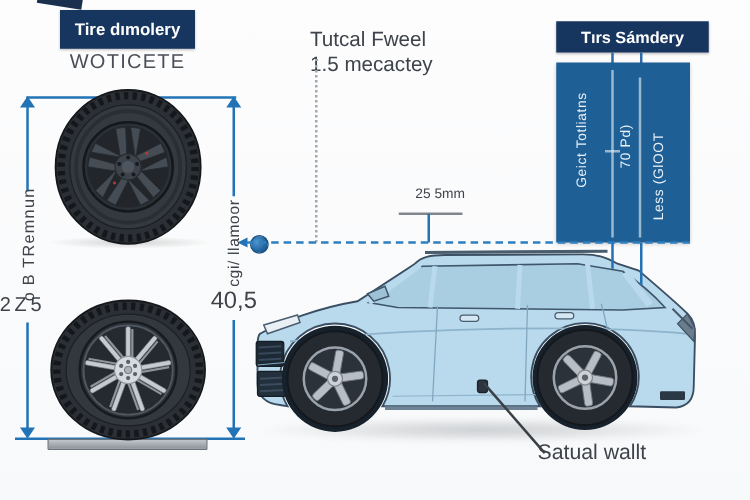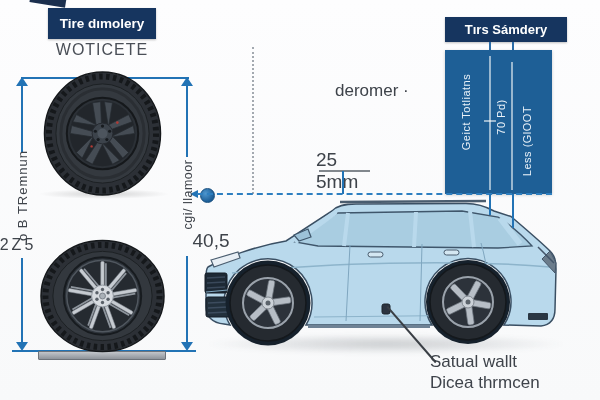--- a/index.html
+++ b/index.html
@@ -16,21 +16,21 @@
   #left-subheader{left:30px;top:41px;width:144px;text-align:center;font-size:16px;
     letter-spacing:1px;color:#4a4f57;font-weight:500;}
   #corner-sliver{left:30px;top:-5px;width:36px;height:10px;background:#1b2f4e;transform:rotate(9deg);}
   #right-header{left:445px;top:17px;width:122px;height:25px;font-size:13px;}
   
   #clearance-label{left:248px;top:22px;font-size:16.5px;line-height:20px;}
   #clearance-dotted{left:252px;top:47px;height:147px;width:0;border-left:2px dotted #a3a9b0;}
   
   #overhang-label{left:335px;top:80px;font-size:17px;line-height:21px;}
   
-  #gap-value{left:316px;top:149px;width:56px;text-align:left;font-size:19px;}
+  #gap-value{left:316px;top:149px;width:56px;text-align:right;font-size:11px;}
   #gap-underline{left:319px;top:170px;width:51px;height:1.5px;background:#81878d;}
   #gap-tick{left:342px;top:171px;width:2px;height:23px;background:#2273b5;}
   
   #panel{left:445px;top:50px;width:107px;height:144px;background:#1e5f96;box-shadow:0 1px 3px rgba(0,0,0,.2);}
   .panel-vline{position:absolute;width:2px;background:rgba(255,255,255,.55);}
   #panel-vline-1{left:44px;top:6px;height:134px;}
   #panel-vline-1-tick{position:absolute;left:39px;top:70px;width:12px;height:2px;background:rgba(255,255,255,.55);}
   #panel-vline-2{left:66px;top:12px;height:128px;}
   .panel-rot{position:absolute;color:#e9f1f8;font-size:11px;letter-spacing:.5px;text-align:center;
     transform:rotate(-90deg);white-space:nowrap;}
@@ -59,21 +59,21 @@
   .arrow-up{width:0;height:0;border-left:6px solid transparent;border-right:6px solid transparent;
     border-bottom:9px solid #2273b5;}
   .arrow-down{width:0;height:0;border-left:6px solid transparent;border-right:6px solid transparent;
     border-top:9px solid #2273b5;}
   #arr-ul{left:16px;top:77px;} #arr-ur{left:181px;top:77px;}
   #arr-dl{left:16px;top:342px;} #arr-dr{left:181px;top:342px;}
   .rot-label{position:absolute;transform:rotate(-90deg);text-align:center;white-space:nowrap;color:#3e434a;}
   #rot-outer{width:90px;height:14px;left:-23px;top:189px;font-size:13px;letter-spacing:1px;}
   #rot-inner{width:80px;height:13px;left:147px;top:188px;font-size:12.5px;letter-spacing:.5px;}
   #val-outer{left:-2px;top:236px;width:40px;text-align:center;font-size:16px;letter-spacing:3px;}
-  #val-inner{left:164px;top:230px;width:46px;text-align:center;font-size:19px;margin-left:24px;}
+  #val-inner{left:164px;top:230px;width:46px;text-align:center;font-size:19px;}
   
   #ground-bar{left:38px;top:351px;width:126px;height:7px;border:1px solid #6e737a;border-radius:1px;
     background:linear-gradient(#c2c6cb,#8e939a);}
   #width-label{left:38px;top:362px;width:170px;font-size:17px;letter-spacing:.3px;}
   
   #tire-top{left:43px;top:71px;z-index:10;}
   #tire-top-shadow{left:38px;top:189px;width:132px;height:10px;border-radius:50%;
     background:radial-gradient(ellipse,rgba(0,0,0,.16),rgba(0,0,0,0) 70%);}
   #tire-bottom{left:39px;top:239px;z-index:10;}
   #car-shadow{left:208px;top:334px;width:356px;height:20px;border-radius:50%;
@@ -88,40 +88,43 @@
 <body>
 
 <div id="canvas">
 
   <div class="abs" id="corner-sliver"></div>
   <div class="abs navy-box" id="left-header">
     <span>Tire dımolery</span>
   </div>
   <div class="abs" id="left-subheader">WOTICETE</div>
 
+  <div class="abs" id="clearance-label">
+    <div>Tutcal Fweel</div>
+    <div>1.5 mecactey</div>
+  </div>
   <div class="abs" id="clearance-dotted"></div>
 
   <div class="abs navy-box" id="right-header">
     <span>Tırs Sámdery</span>
   </div>
   <div class="abs hdr-tick" id="hdr-tick-1"></div>
   <div class="abs hdr-tick" id="hdr-tick-2"></div>
   <div class="abs" id="panel">
     <div class="panel-vline" id="panel-vline-1"></div>
     <div id="panel-vline-1-tick"></div>
     <div class="panel-vline" id="panel-vline-2"></div>
     <div class="panel-rot" id="panel-rot-1">Geict Totliatns</div>
     <div class="panel-rot" id="panel-rot-2">70 Pd)</div>
     <div class="panel-rot" id="panel-rot-3">Less (GlOOT</div>
   </div>
   <div class="abs below-tick" id="below-tick-1"></div>
   <div class="abs below-tick" id="below-tick-2"></div>
 
   <div class="abs" id="overhang-label">
-    <div>deromer ·</div>
   </div>
 
   <div class="abs" id="gap-value">25 5mm</div>
   <div class="abs" id="gap-underline"></div>
   <div class="abs" id="gap-tick"></div>
 
   <div class="abs" id="dashed-line"></div>
   <div class="abs" id="marker-arrow"></div>
   <div class="abs" id="marker-circle"></div>
 
@@ -326,16 +329,15 @@
           </g>
       </g>
       <circle cx="270" cy="105" r="6" fill="#ccd2d8" stroke="#80878f"></circle>
       <circle cx="270" cy="105" r="2.5" fill="#5b636b"></circle>
     </g>
   </svg>
 
   <div class="abs" id="callout-line"></div>
   <div class="abs" id="callout-text">
     <div>Satual wallt</div>
-    <div>Dicea thrmcen</div>
   </div>
 
 </div>
 
 </body></html>

